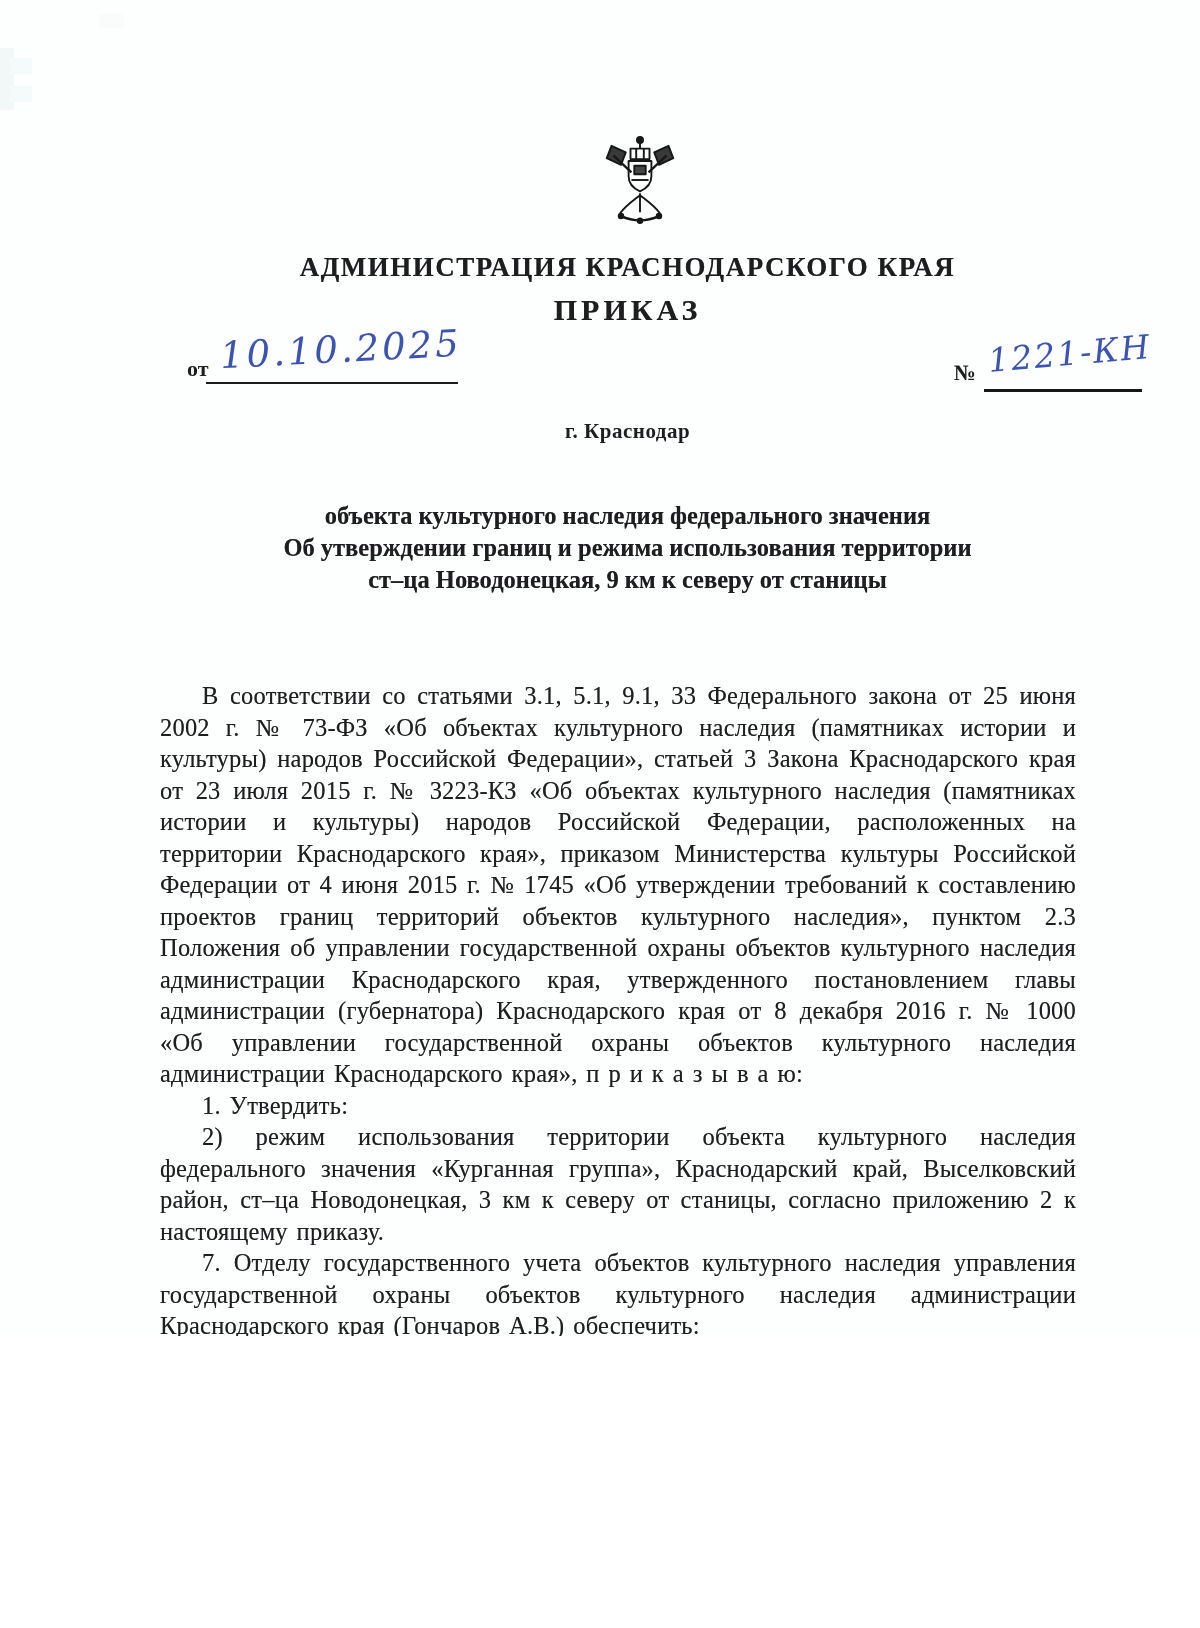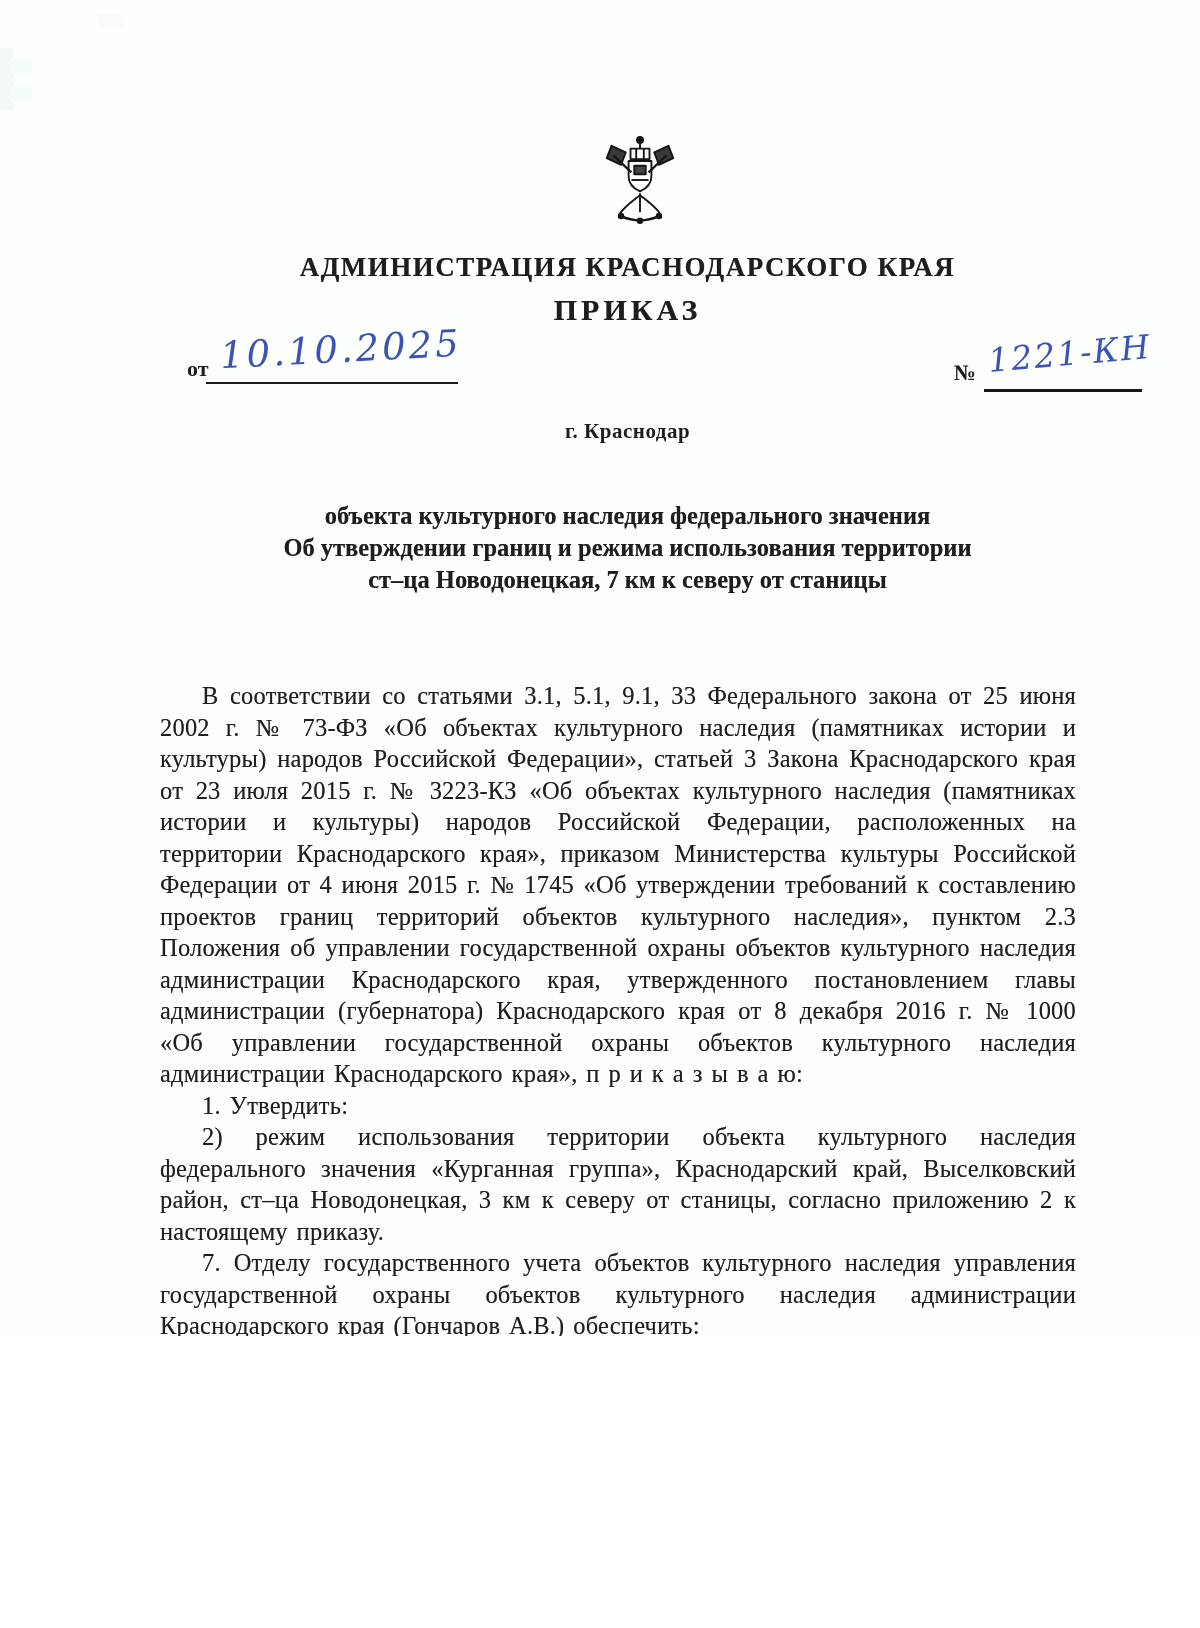--- a/index.html
+++ b/index.html
@@ -121,21 +121,21 @@
     <span class="label">№</span>
     <span class="rule"></span>
     <span class="hand num">1221-КН</span>
   </div>
 
   <div class="centered city">г. Краснодар</div>
 
   <div class="centered title">
     <span>объекта культурного наследия федерального значения</span>
     <span>Об утверждении границ и режима использования территории</span>
-    <span>ст–ца Новодонецкая, 7 км к северу от станицы</span>
+    <span>ст–ца Новодонецкая, 9 км к северу от станицы</span>
   </div>
 
   <div class="body">
     <p>В соответствии со статьями 3.1, 5.1, 9.1, 33 Федерального закона от 25 июня 2002 г. № 73-ФЗ «Об объектах культурного наследия (памятниках истории и культуры) народов Российской Федерации», статьей 3 Закона Краснодарского края от 23 июля 2015 г. № 3223-КЗ «Об объектах культурного наследия (памятниках истории и культуры) народов Российской Федерации, расположенных на территории Краснодарского края», приказом Министерства культуры Российской Федерации от 4 июня 2015 г. № 1745 «Об утверждении требований к составлению проектов границ территорий объектов культурного наследия», пунктом 2.3 Положения об управлении государственной охраны объектов культурного наследия администрации Краснодарского края, утвержденного постановлением главы администрации (губернатора) Краснодарского края от 8 декабря 2016 г. № 1000 «Об управлении государственной охраны объектов культурного наследия администрации Краснодарского края», п р и к а з ы в а ю:</p>
     <p>1. Утвердить:</p>
     <p>2) режим использования территории объекта культурного наследия федерального значения «Курганная группа», Краснодарский край, Выселковский район, ст–ца Новодонецкая, 3 км к северу от станицы, согласно приложению 2 к настоящему приказу.</p>
     <p>7. Отделу государственного учета объектов культурного наследия управления государственной охраны объектов культурного наследия администрации Краснодарского края (Гончаров А.В.) обеспечить:</p>
   </div>
 
   <div class="artifact streak"></div>

